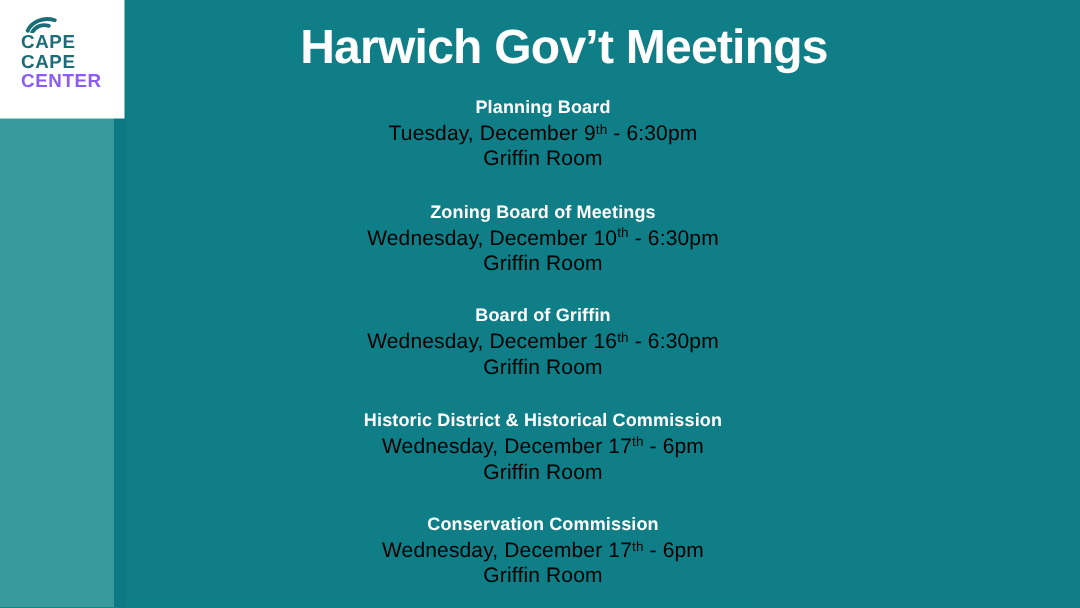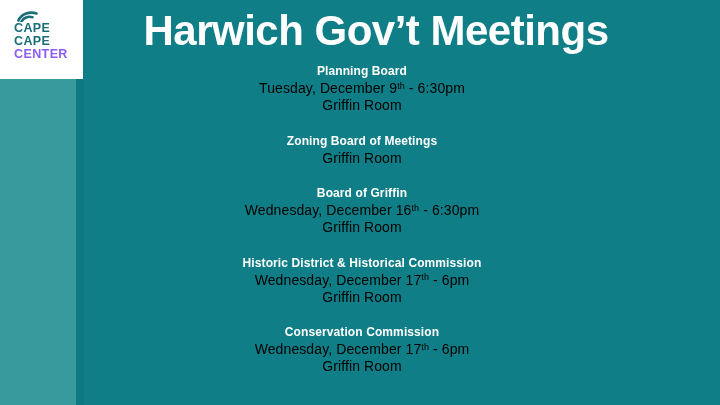--- a/index.html
+++ b/index.html
@@ -49,21 +49,21 @@
 
   
   .title-wrap {
     position: absolute;
     left: 32px; right: 0; top: 5px;
     text-align: center;
   }
   .page-title {
     margin: 0;
     color: #FFFFFF;
-    font-size: 42px;
+    font-size: 32px;
     font-weight: 800;
     letter-spacing: -0.5px;
     line-height: 52px;
   }
 
   
   .list-wrap {
     position: absolute;
     left: 4px; right: 0; top: 63px;
     text-align: center;
@@ -116,20 +116,21 @@
 <div class="list-wrap">
 
   <div class="meeting">
     <div class="meeting-name">Planning Board</div>
     <div class="meeting-date"><span>Tuesday, December 9</span><span class="ord">th</span><span> - 6:30pm</span></div>
     <div class="meeting-location">Griffin Room</div>
   </div>
 
   <div class="meeting">
     <div class="meeting-name">Zoning Board of Meetings</div>
+    <div class="meeting-date"><span>Wednesday, December 10</span><span class="ord">th</span><span> - 6:30pm</span></div>
     <div class="meeting-location">Griffin Room</div>
   </div>
 
   <div class="meeting">
     <div class="meeting-name">Board of Griffin</div>
     <div class="meeting-date"><span>Wednesday, December 16</span><span class="ord">th</span><span> - 6:30pm</span></div>
     <div class="meeting-location">Griffin Room</div>
   </div>
 
   <div class="meeting">

